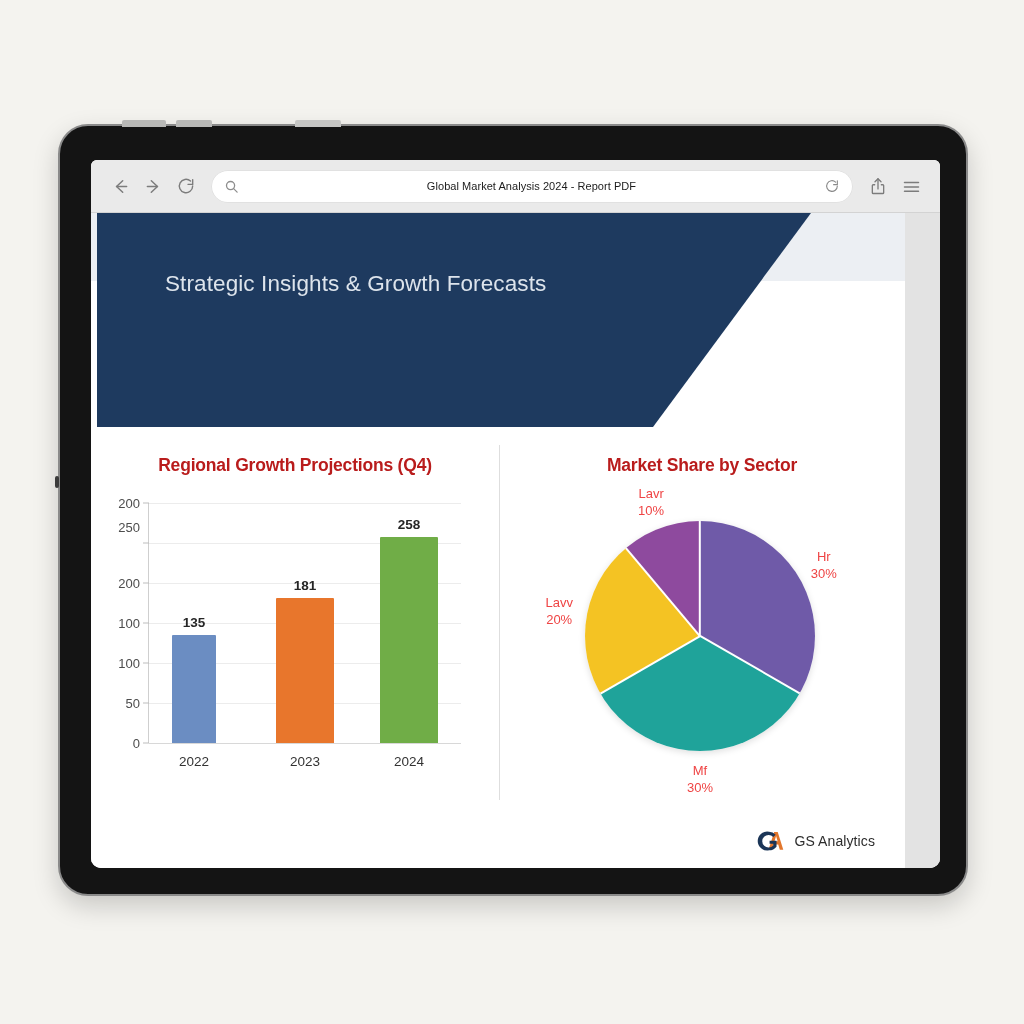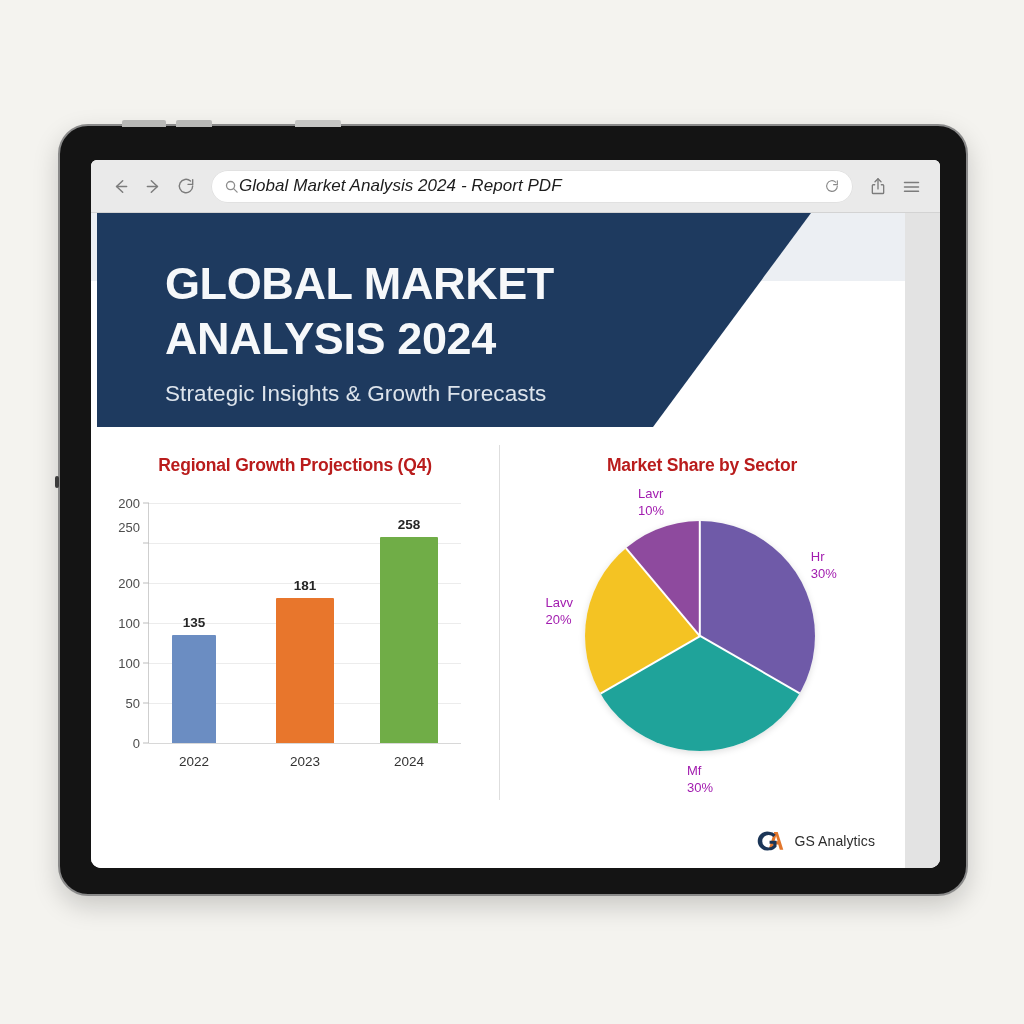--- a/index.html
+++ b/index.html
@@ -86,27 +86,26 @@
     margin: 0 8px;
     display: flex;
     align-items: center;
     padding: 0 12px;
     position: relative;
     box-shadow: 0 0 0 0.5px rgba(0,0,0,0.07);
   }
   #url-search-icon { color: #8d8d8d; display:flex; flex:0 0 auto; }
   #url-text {
     flex: 1 1 auto;
-    text-align: left;
-    font-size: 17px;
+    text-align: center;
+    font-size: 11px;
     color: #1c1c1c;
     letter-spacing: 0.05px;
     white-space: nowrap;
     overflow: hidden;
-    font-style: italic;
   }
   #url-reload-icon { color: #8a8a8a; display:flex; flex:0 0 auto; }
 
   
   #page-area {
     height: 655px;
     background: #e7e7e7;
     position: relative;
     display: flex;
   }
@@ -246,21 +245,22 @@
     position: absolute;
     left: 50%; top: 50%;
     width: 1.6px;
     height: 115px;
     background: #ffffff;
     transform-origin: top center;
   }
   .pie-label {
     position: absolute;
     font-size: 13px;
-    color: #a21caf;
+    color: #ef4444;
+    text-align: center;
     line-height: 17px;
     white-space: nowrap;
   }
 
   
   #logo {
     position: absolute;
     right: 30px; bottom: 14px;
     display: flex;
     align-items: center;
@@ -350,22 +350,20 @@
         </span>
       </div>
     </div>
 
     <div id="page-area">
       <div id="page">
 
         <div id="banner-wrap">
           <div id="banner-bg-top"></div>
           <div id="banner">
-            <div id="banner-title">GLOBAL MARKET
-ANALYSIS 2024</div>
             <div id="banner-subtitle">Strategic Insights &amp; Growth Forecasts</div>
           </div>
         </div>
 
         <div id="charts">
           <div id="chart-divider"></div>
 
           <div class="chart-panel" id="bar-panel">
             <div class="chart-title">Regional Growth Projections (Q4)</div>
             <div id="bar-plot">

